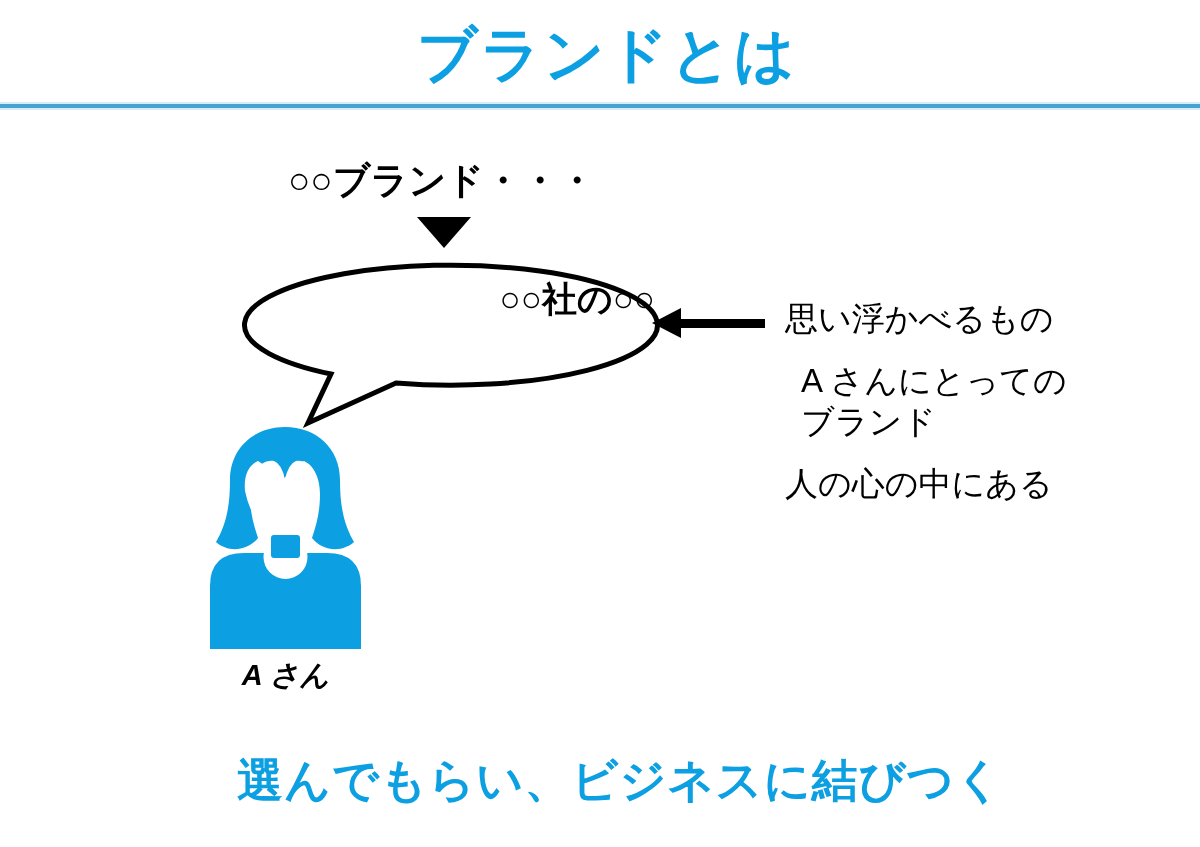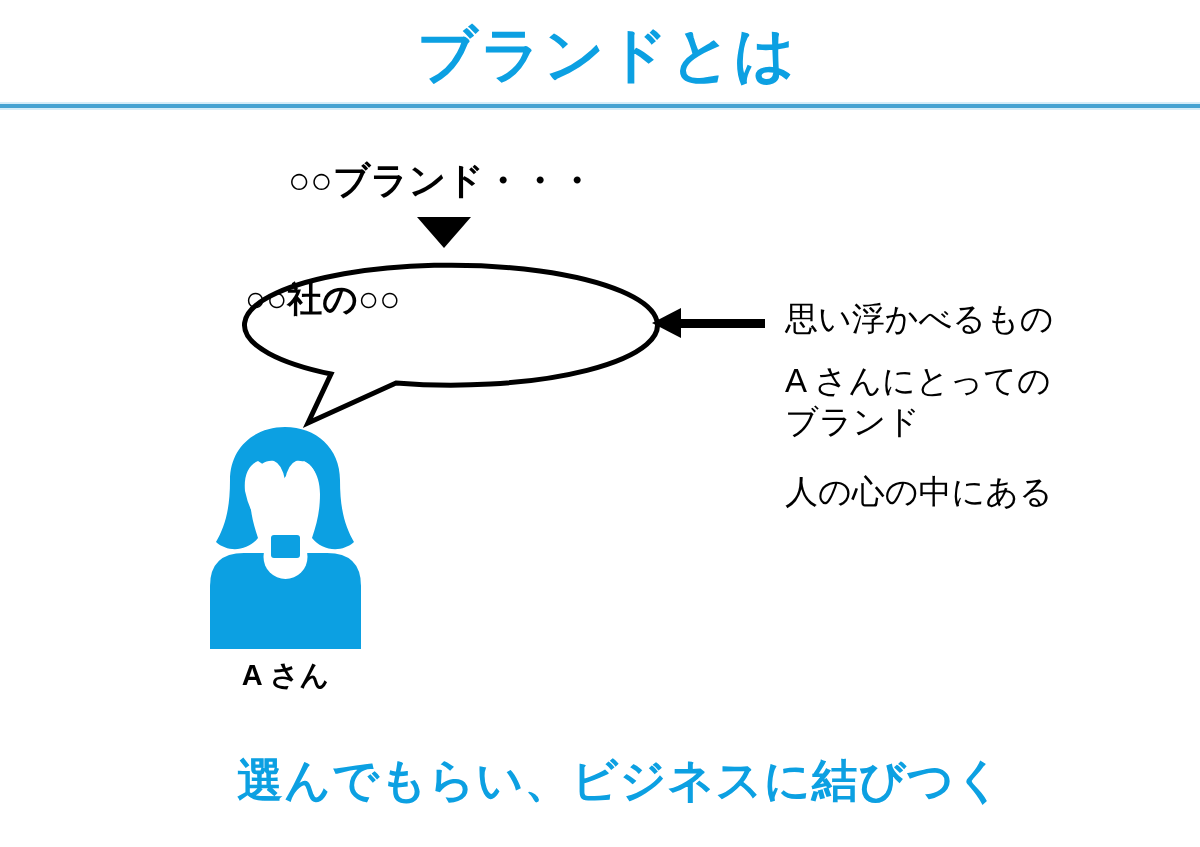--- a/index.html
+++ b/index.html
@@ -40,46 +40,47 @@
     width:0;height:0;
     border-left:27px solid transparent;
     border-right:27px solid transparent;
     border-top:31px solid var(--ink);
   }
   .bubble-svg{
     position:absolute;left:235px;top:255px;
   }
   .bubble-text{
     position:absolute;left:245px;top:276px;width:410px;
-    text-align:left;
+    text-align:right;
     font-size:35px;font-weight:bold;
     line-height:46px;
     white-space:nowrap;
   }
   .arrow-svg{
     position:absolute;left:650px;top:304px;
   }
   .annotation{
     position:absolute;left:785px;
     font-size:33px;font-weight:normal;
     line-height:41px;
     white-space:pre-line;
   }
   .annotation-1{top:298px;}
-  .annotation-2{top:360px;}
-  .annotation-3{top:463px;margin-top:8px;}
+  .annotation-2{top:360px;margin-left:16px;}
+  .annotation-3{top:463px;}
   .person-svg{
     position:absolute;left:208px;top:424px;
   }
   .person-fill{fill:var(--accent);}
   .person-label{
     position:absolute;left:208px;top:656px;width:155px;
     text-align:center;
     font-size:29px;font-weight:bold;
     white-space:nowrap;
+    font-style:italic;
   }
   .footer-slogan{
     position:absolute;left:20px;top:750px;width:1200px;
     text-align:center;
     font-size:46px;font-weight:bold;
     letter-spacing:1px;
     color:var(--accent);
     white-space:nowrap;
   }
 </style>

